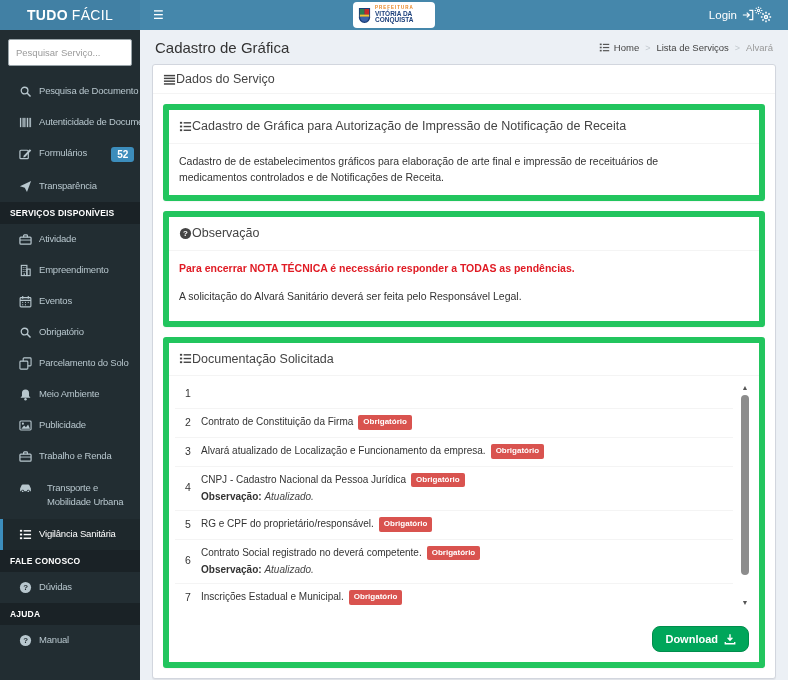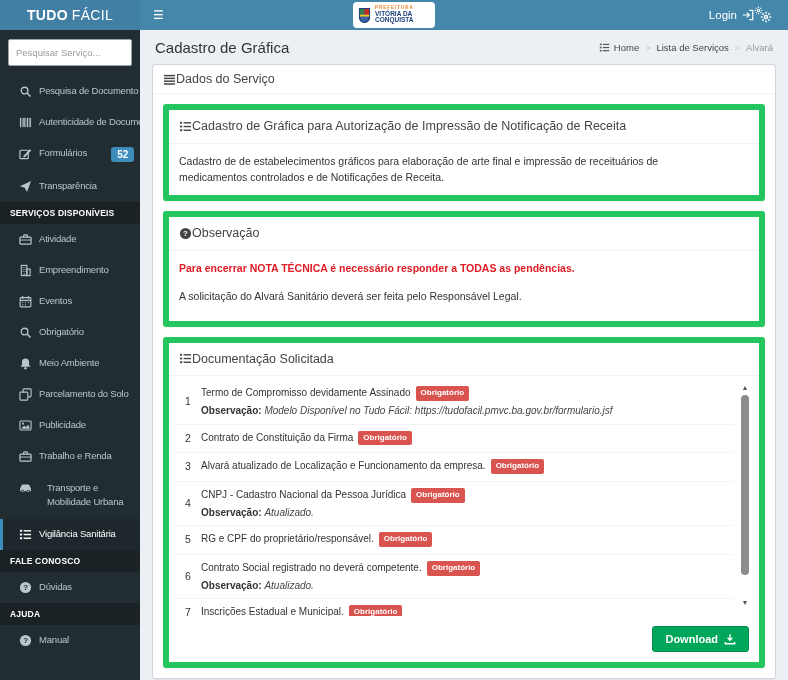--- a/index.html
+++ b/index.html
@@ -72,21 +72,21 @@
   .doc-obs { margin-top:3px; }
   .doc-obs b { font-weight:700; }
   .doc-obs i { color:#444; }
 
   .scrollbar { position:absolute; right:9px; top:8px; bottom:10px; width:10px; display:flex; flex-direction:column; align-items:center; }
   .scroll-arrow { font-size:7px; color:#555; line-height:7px; cursor:pointer; }
   .scroll-track { flex:1; width:8px; position:relative; margin:2px 0; }
   .scroll-thumb { position:absolute; top:2px; bottom:22px; left:0; width:8px; background:#8c8c8c; border-radius:4px; cursor:pointer; }
 
   .card-footer { padding:10px; text-align:right; }
-  .btn { display:inline-flex; align-items:center; gap:6px; border-radius:3px; cursor:pointer;
+  .btn { display:inline-flex; align-items:center; gap:6px; border-radius:8px; cursor:pointer;
          font-family:"Liberation Sans",sans-serif; }
   .btn-green { background:#00a65a; border:1px solid #008d4c; color:#fff; font-size:11px; font-weight:700; padding:6px 12px; }
 
   .check-glyph { font-size:12px; color:#444; }
 </style>
 </head>
 <body>
 
 <svg width="0" height="0" style="position:absolute" aria-hidden="true">
   <defs>
@@ -317,32 +317,32 @@
         <span class="ic">
             <svg width="13" height="13">
               <use href="#i-search"></use>
             </svg>
           </span>
         <span>Obrigatório</span>
       </div>
       <div class="menu-item">
         <span class="ic">
             <svg width="13" height="13">
+              <use href="#i-clone"></use>
+            </svg>
+          </span>
+        <span>Parcelamento do Solo</span>
+      </div>
+      <div class="menu-item">
+        <span class="ic">
+            <svg width="13" height="13">
               <use href="#i-bell"></use>
             </svg>
           </span>
         <span>Meio Ambiente</span>
-      </div>
-      <div class="menu-item">
-        <span class="ic">
-            <svg width="13" height="13">
-              <use href="#i-clone"></use>
-            </svg>
-          </span>
-        <span>Parcelamento do Solo</span>
       </div>
       <div class="menu-item">
         <span class="ic">
             <svg width="13" height="13">
               <use href="#i-image"></use>
             </svg>
           </span>
         <span>Publicidade</span>
       </div>
       <div class="menu-item">
@@ -458,24 +458,20 @@
                   </svg>
                 </span>
               <span>Documentação Solicitada</span>
             </div>
 
             <div class="doc-wrap">
               <div class="doc-list">
 
                 <div class="doc-item">
                   <div class="doc-num">1</div>
-                  <div class="doc-text">
-                    <div><span>Termo de Compromisso devidamente Assinado</span><span class="badge-red">Obrigatório</span></div>
-                    <div class="doc-obs"><b>Observação:</b> <i>Modelo Disponível no Tudo Fácil: https://tudofacil.pmvc.ba.gov.br/formulario.jsf</i></div>
-                  </div>
                 </div>
 
                 <div class="doc-item">
                   <div class="doc-num">2</div>
                   <div class="doc-text">
                       <div><span>Contrato de Constituição da Firma</span><span class="badge-red">Obrigatório</span></div>
                     </div>
                 </div>
 
                 <div class="doc-item">

